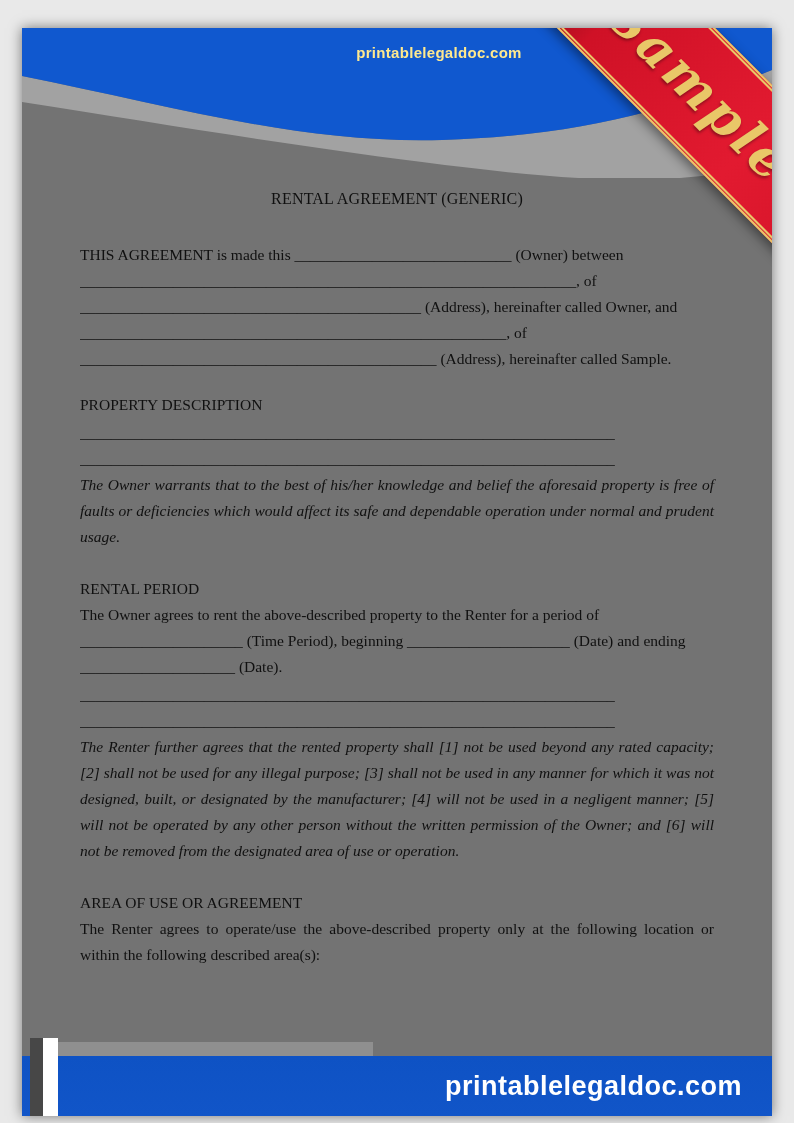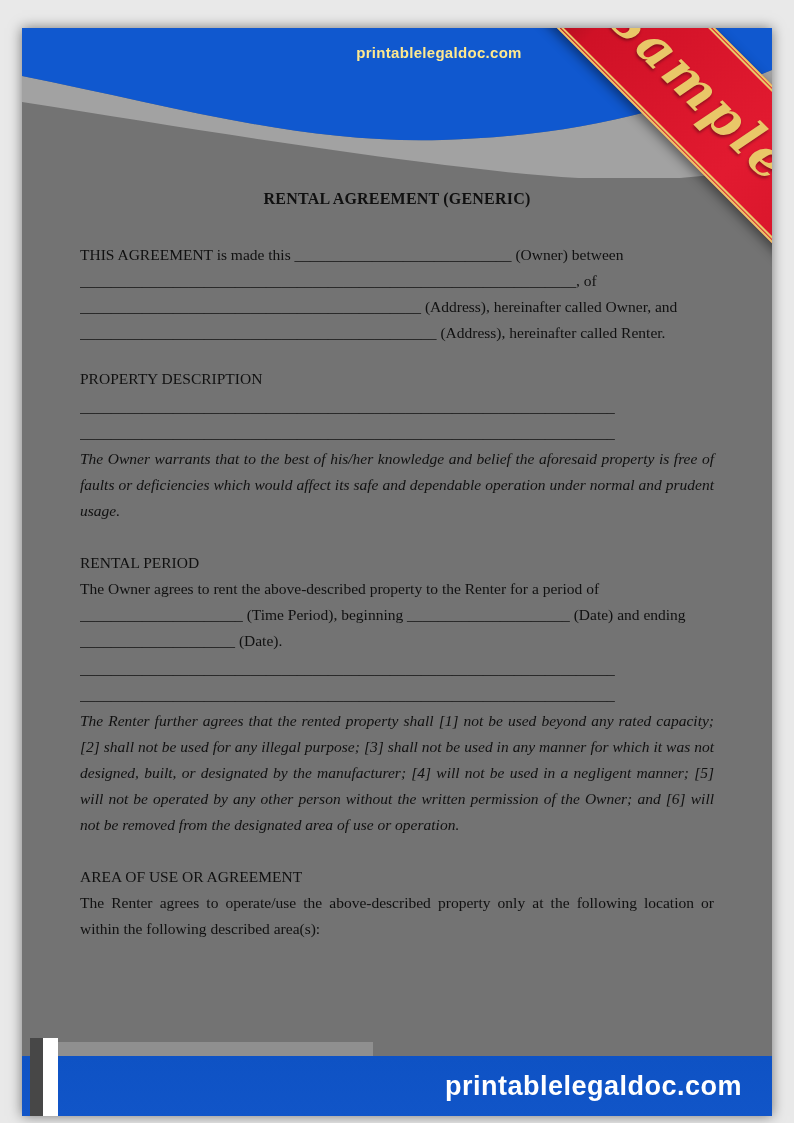--- a/index.html
+++ b/index.html
@@ -50,21 +50,21 @@
     font-family:"DejaVu Serif", serif;font-style:italic;font-weight:bold;
     font-size:52px;color:var(--ribbon-gold);letter-spacing:3px;
     text-shadow:1px 2px 3px rgba(0,0,0,.35);
   }
   
   .content{
     position:absolute;top:150px;left:58px;right:58px;
     font-size:15.5px;line-height:26px;color:#101010;
   }
   .doc-title{
-    font-size:16px;font-weight:bold;text-align:center;
+    font-size:16px;font-weight:normal;text-align:center;
     margin:8px 0 0;letter-spacing:.2px;
   }
   .intro{margin-top:30px;}
   .line{white-space:nowrap;overflow:hidden;}
   .heading{margin-top:20px;}
   .mt26{margin-top:26px;}
   .mt22{margin-top:22px;font-style:italic;}
   .mt2{margin-top:2px;}
   .just{text-align:justify;margin:0;}
   
@@ -97,21 +97,22 @@
     </div>
   </div>
 
   <div class="content">
     <h1 class="doc-title">RENTAL AGREEMENT (GENERIC)</h1>
 
     <div class="intro">
       <div class="line">THIS AGREEMENT is made this ____________________________ (Owner) between</div>
       <div class="line">________________________________________________________________, of</div>
       <div class="line">____________________________________________ (Address), hereinafter called Owner, and</div>
-      <div class="line">______________________________________________ (Address), hereinafter called Renter.</div>
+      <div class="line">_______________________________________________________, of</div>
+      <div class="line">______________________________________________ (Address), hereinafter called Sample.</div>
     </div>
 
     <div class="heading">PROPERTY DESCRIPTION</div>
     <div class="line mt2">_____________________________________________________________________</div>
     <div class="line">_____________________________________________________________________</div>
 
     <p class="just mt22">The Owner warrants that to the best of his/her knowledge and belief the aforesaid property is free of faults or deficiencies which would affect its safe and dependable operation under normal and prudent usage.</p>
 
     <div class="heading mt26">RENTAL PERIOD</div>
     <div class="line">The Owner agrees to rent the above-described property to the Renter for a period of</div>

